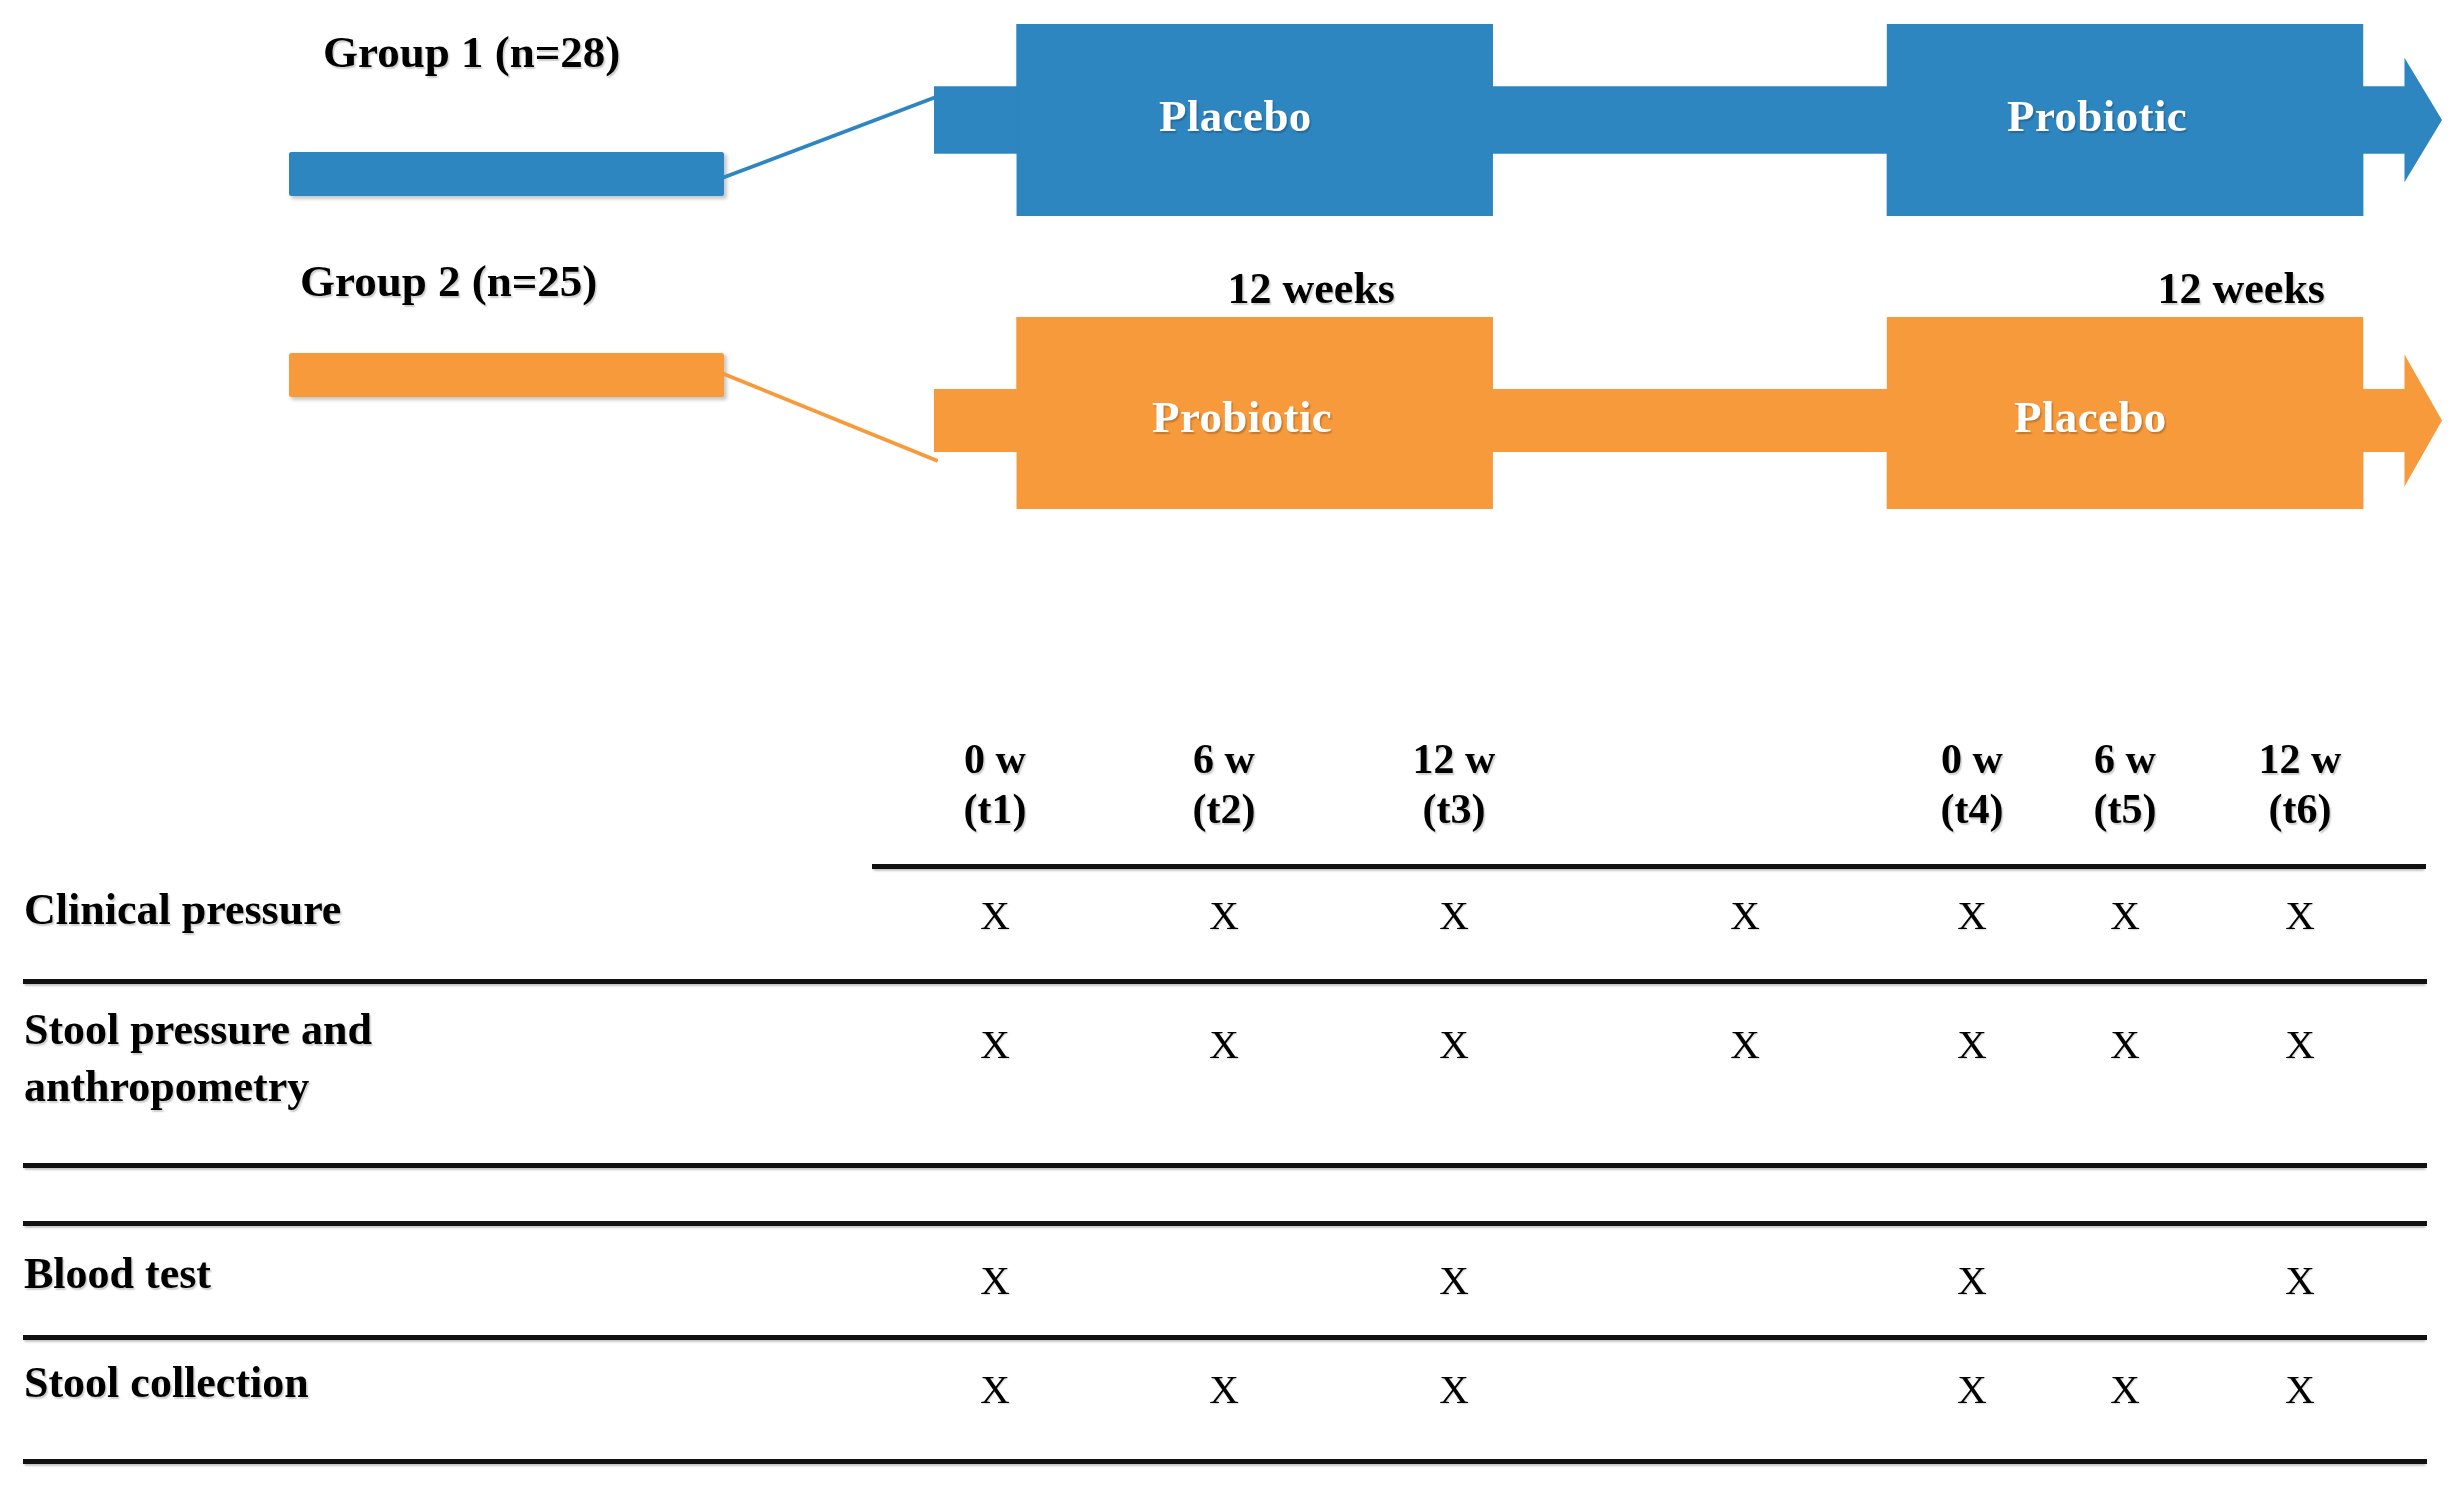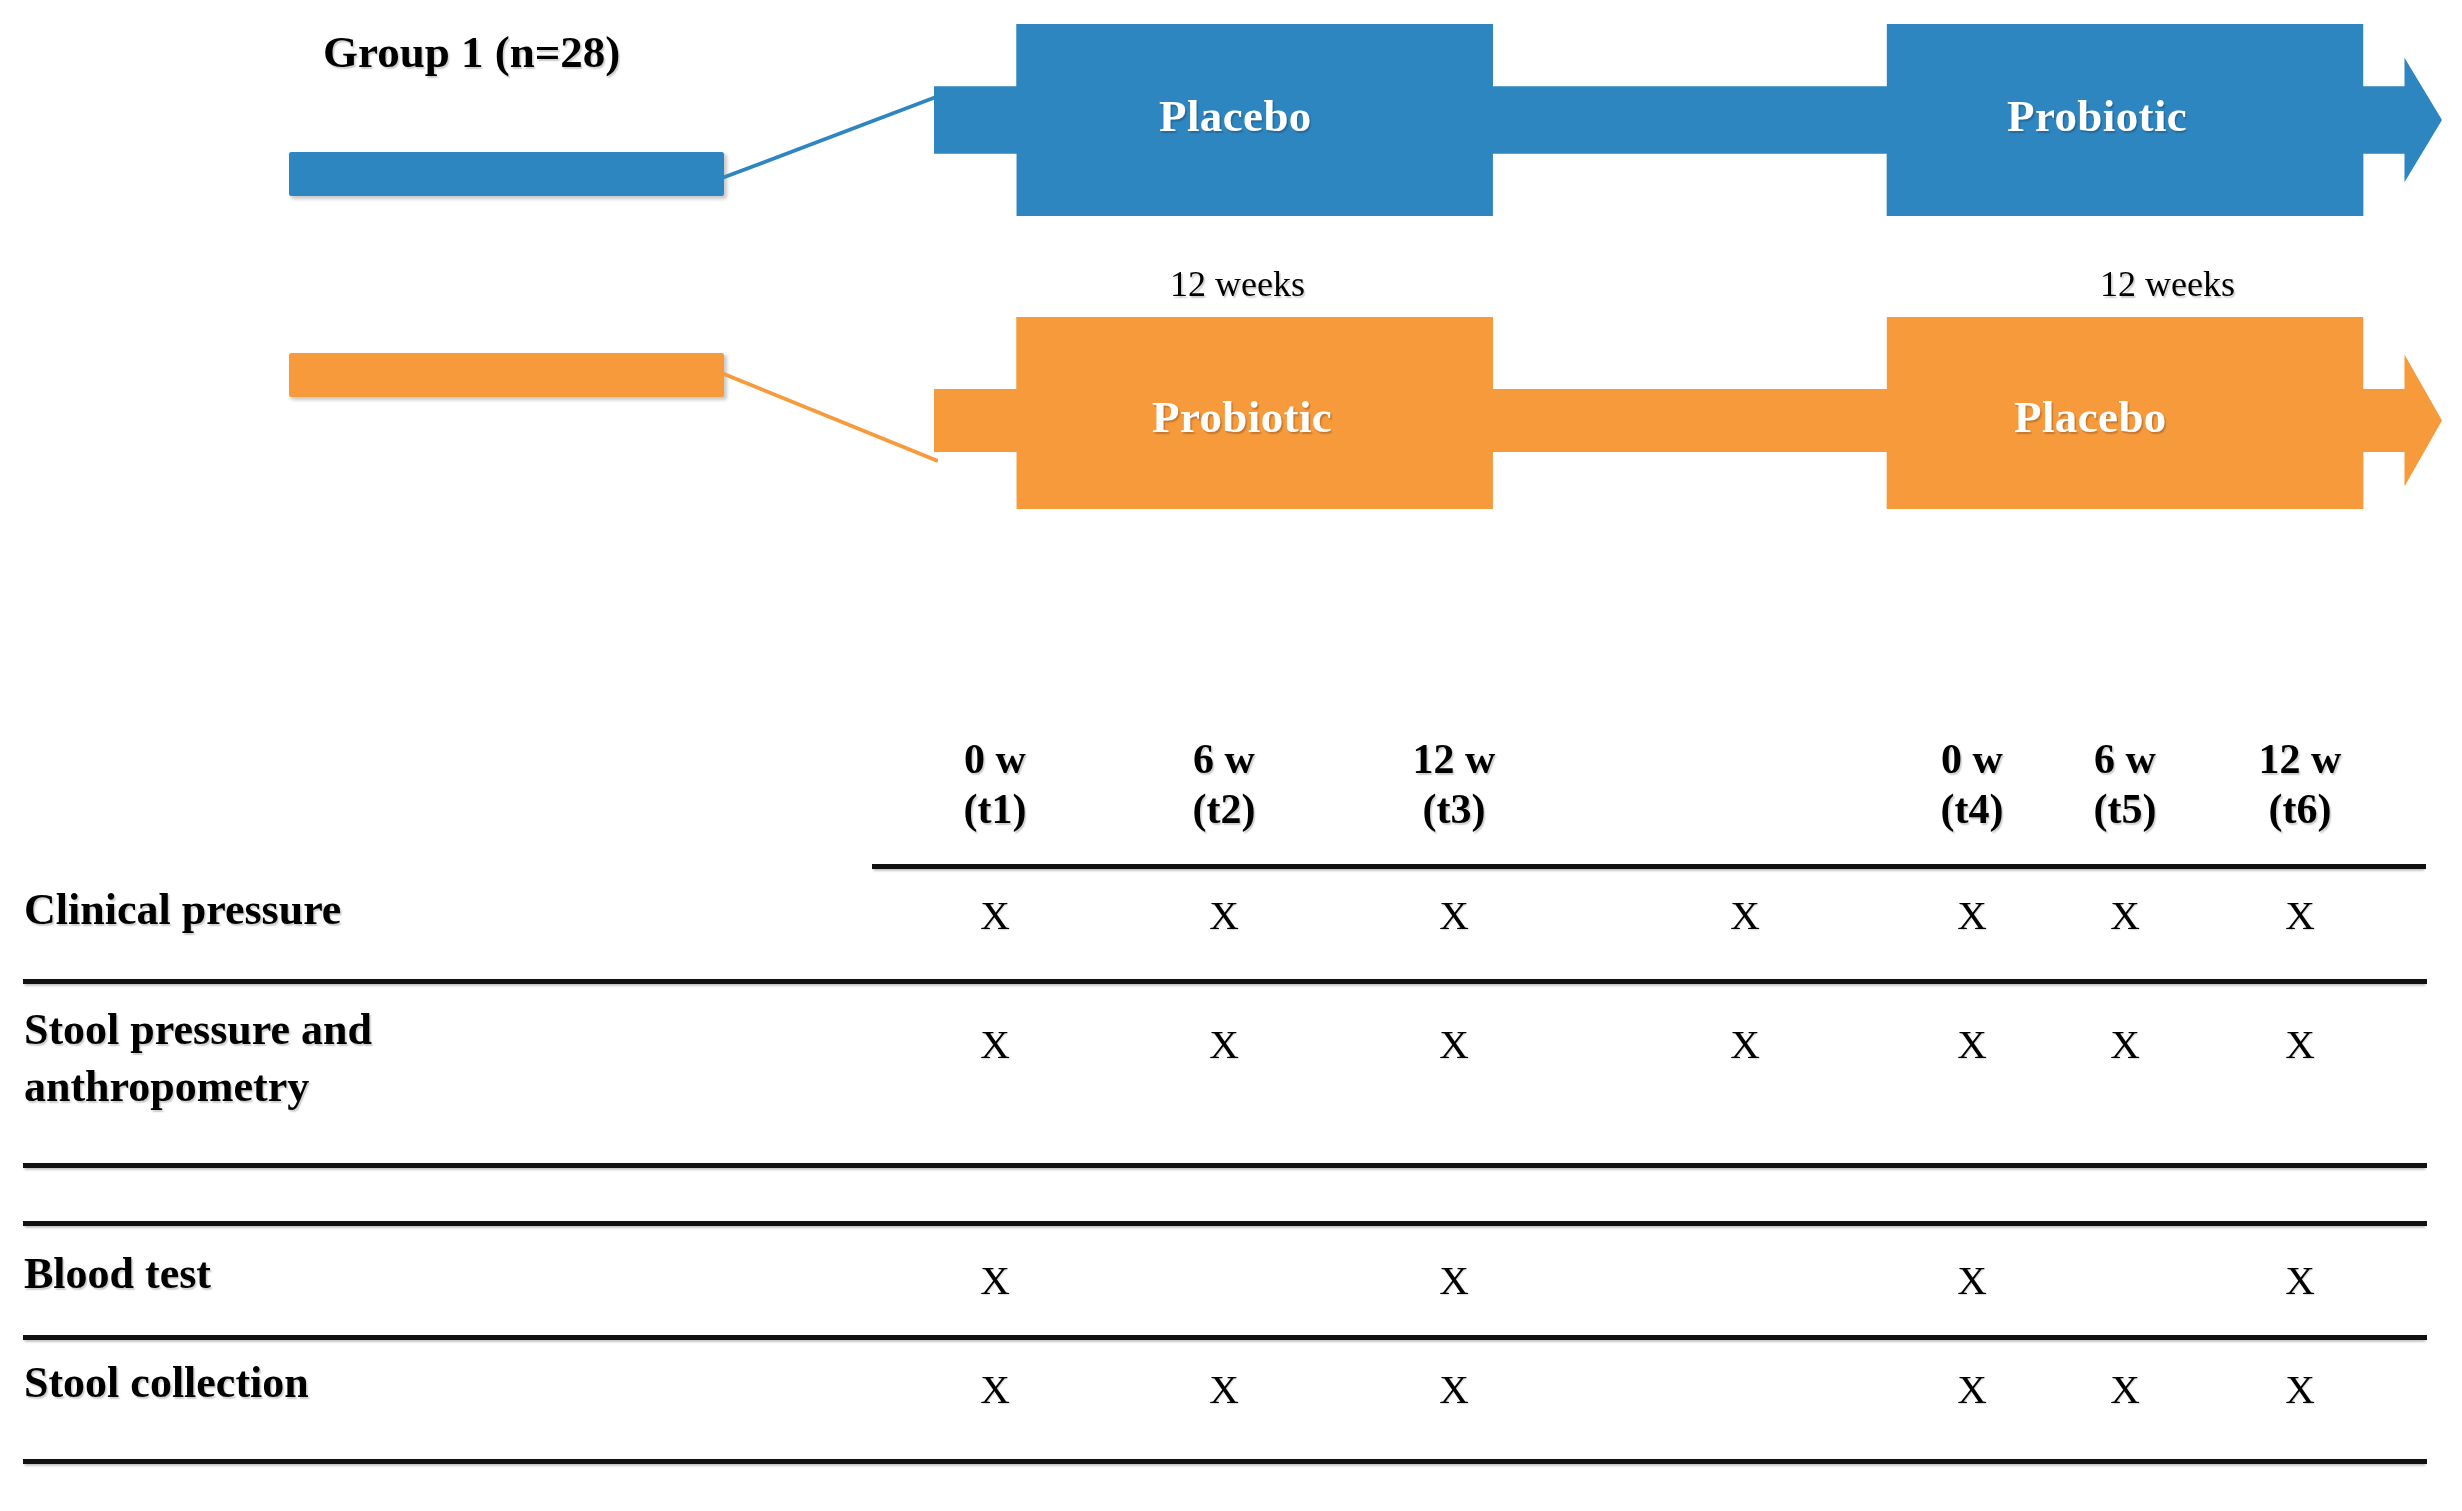--- a/index.html
+++ b/index.html
@@ -52,24 +52,24 @@
     font-weight: bold;
     font-size: 45px;
     white-space: nowrap;
     text-shadow: 1.5px 1.5px 1.5px rgba(0,0,0,.20);
   }
 
   .connector { position: absolute; pointer-events: none; }
 
   .duration-label {
     position: absolute;
-    font-weight: normal;
-    font-size: 36px;
-    white-space: nowrap;
-    text-align: center;
+    font-weight: bold;
+    font-size: 44px;
+    white-space: nowrap;
+    text-align: right;
     text-shadow: 1.5px 1.5px 1.5px rgba(0,0,0,.20);
   }
   .washout-label {
     position: absolute;
     font-weight: bold;
     font-size: 44px;
     white-space: nowrap;
     text-align: center;
     line-height: 1.15;
     text-shadow: 1.5px 1.5px 1.5px rgba(0,0,0,.20);
@@ -146,20 +146,21 @@
         L 110,185
         L 0,185
         Z"></path>
       <rect x="1270" y="12" width="635" height="256" fill="#2E86C1"></rect>
       <rect x="110" y="12" width="635" height="256" fill="#2E86C1"></rect>
     </svg>
     <div class="phase-label" style="left:225px; top:75px;">Placebo</div>
     <div class="phase-label" style="left:1073px; top:75px;">Probiotic</div>
   </div>
 
+  <div class="group-title" style="left:300px; top:255px;">Group 2 (n=25)</div>
   <div class="group-swatch" style="left:289px; top:353px; width:435px; height:44px; background:#F79A3C;"></div>
   <svg class="connector" style="left:720px; top:368px; width:218px; height:105px;" viewBox="0 0 290 140">
     <line x1="0" y1="6" x2="290" y2="124" stroke="#F79A3C" stroke-width="5"></line>
   </svg>
 
   <div class="arrow-row orange">
     <svg class="arrow-svg" viewBox="0 0 2010 280" preserveAspectRatio="none">
       <path fill="#F79A3C" d="
         M 0,108
         L 110,108

